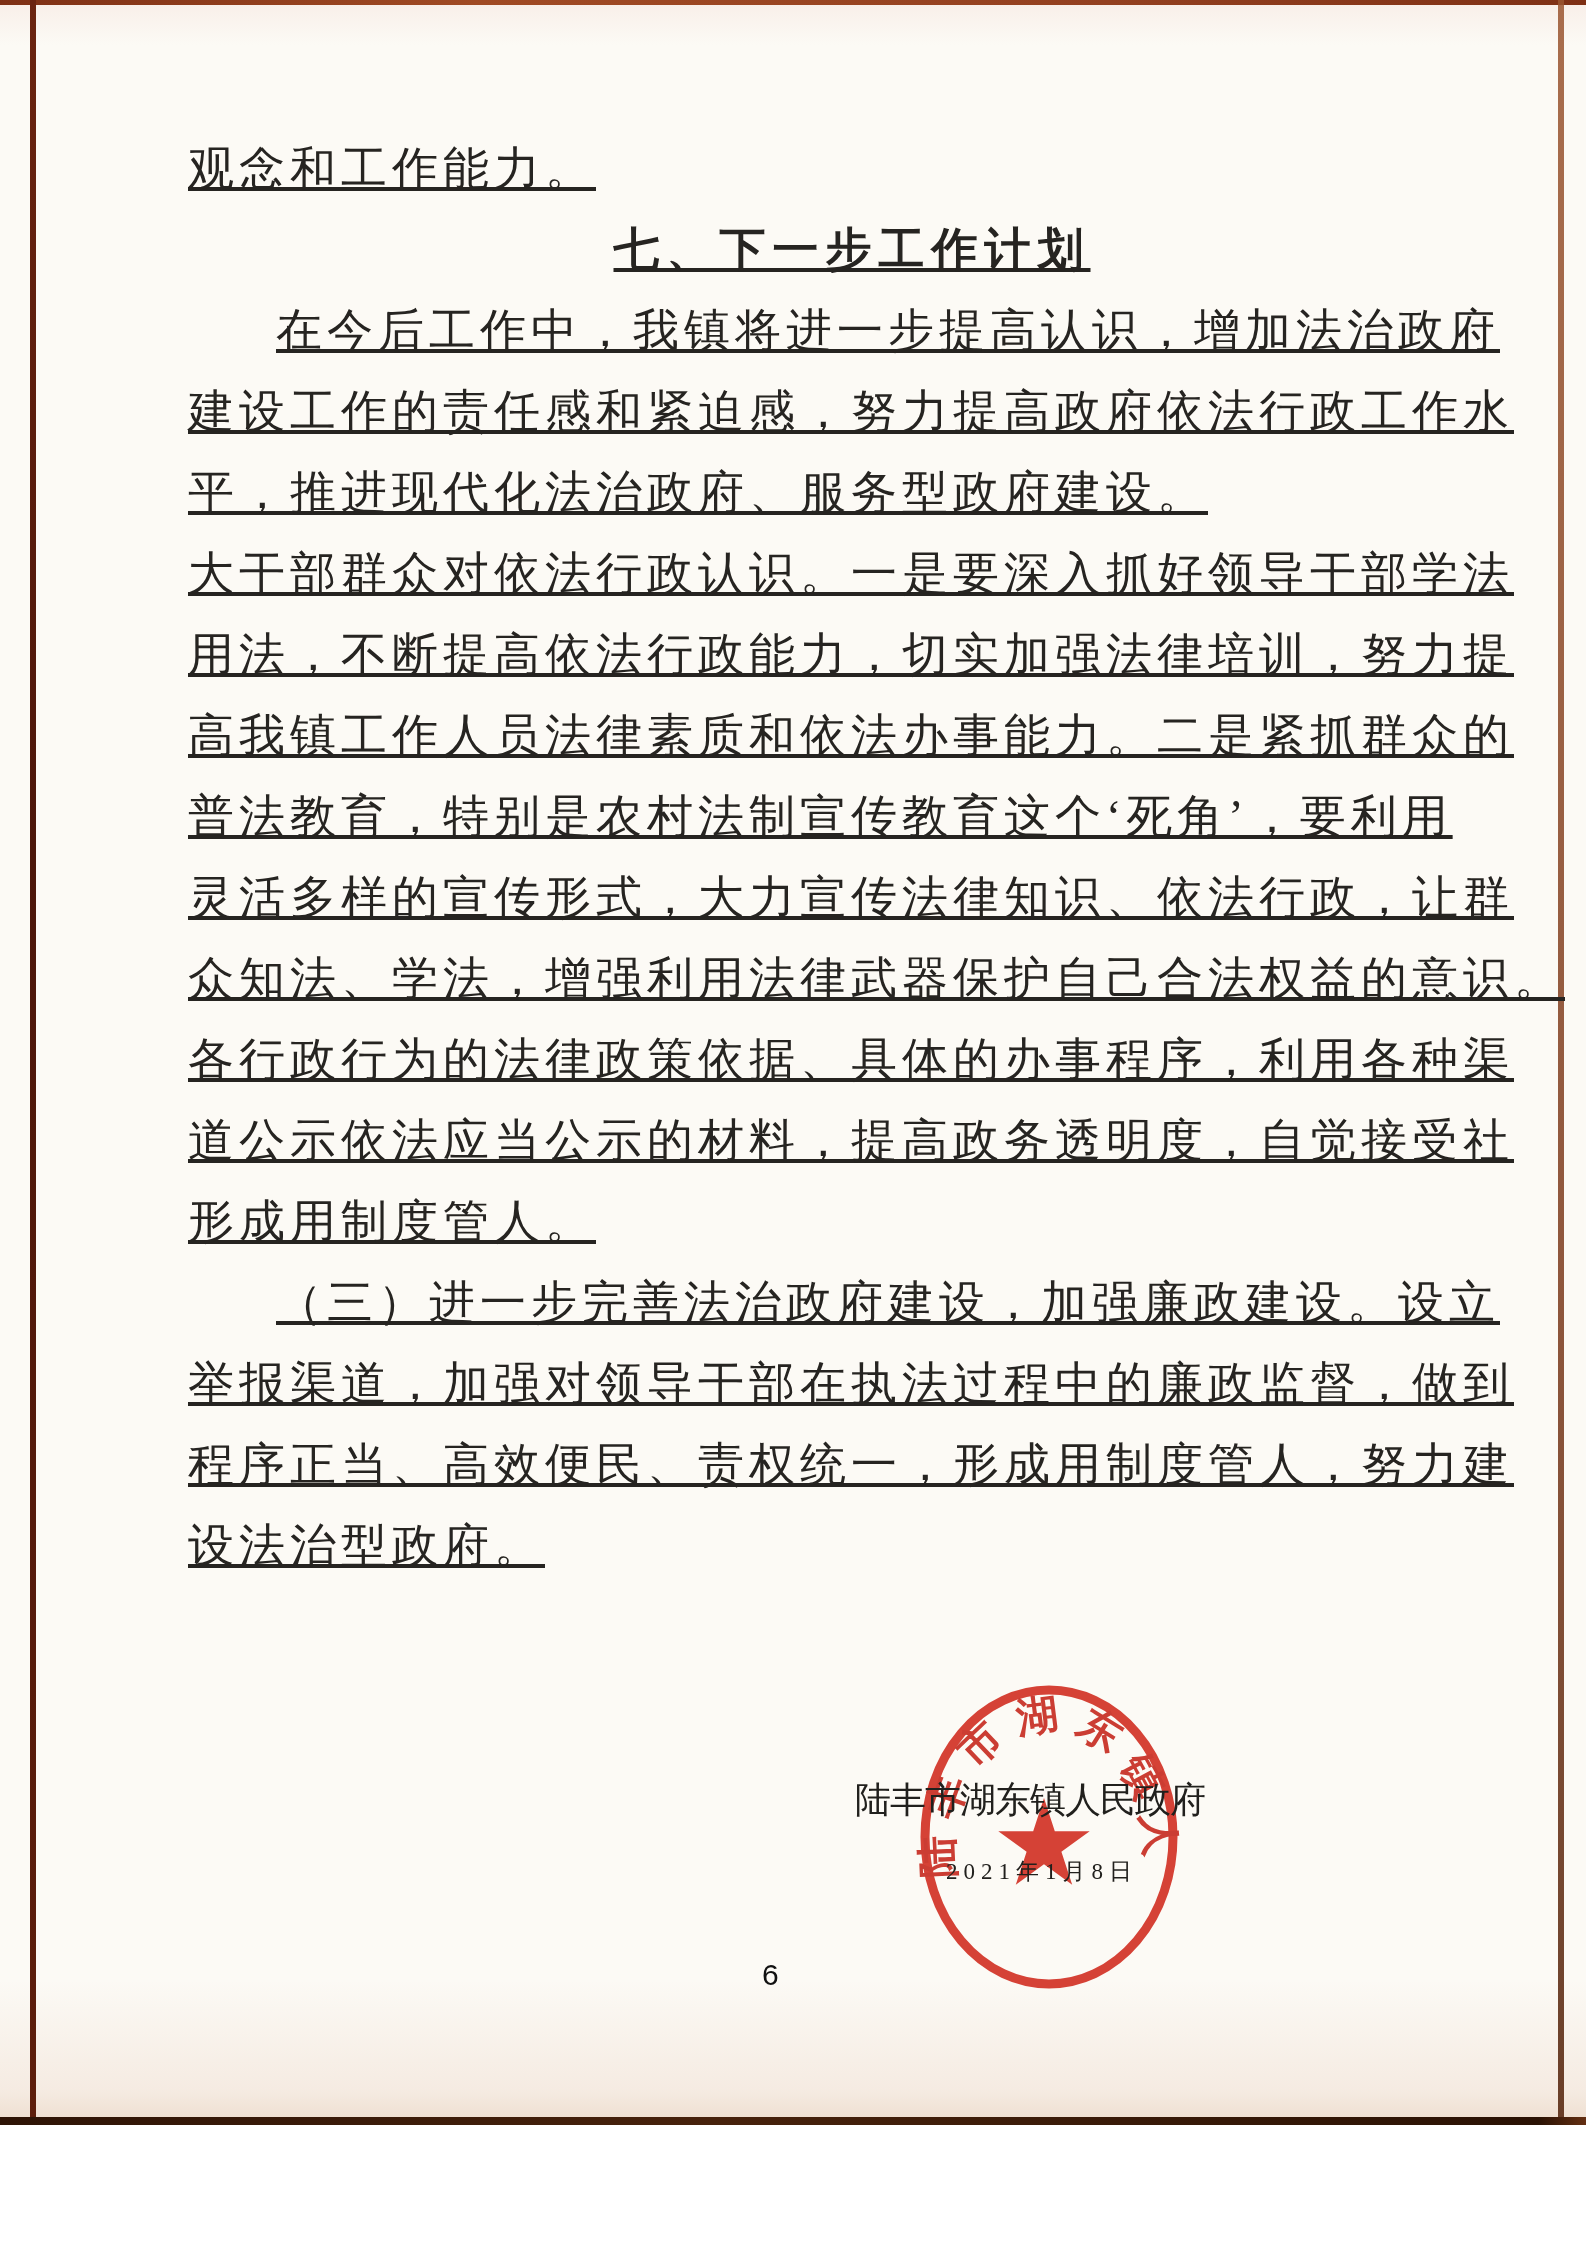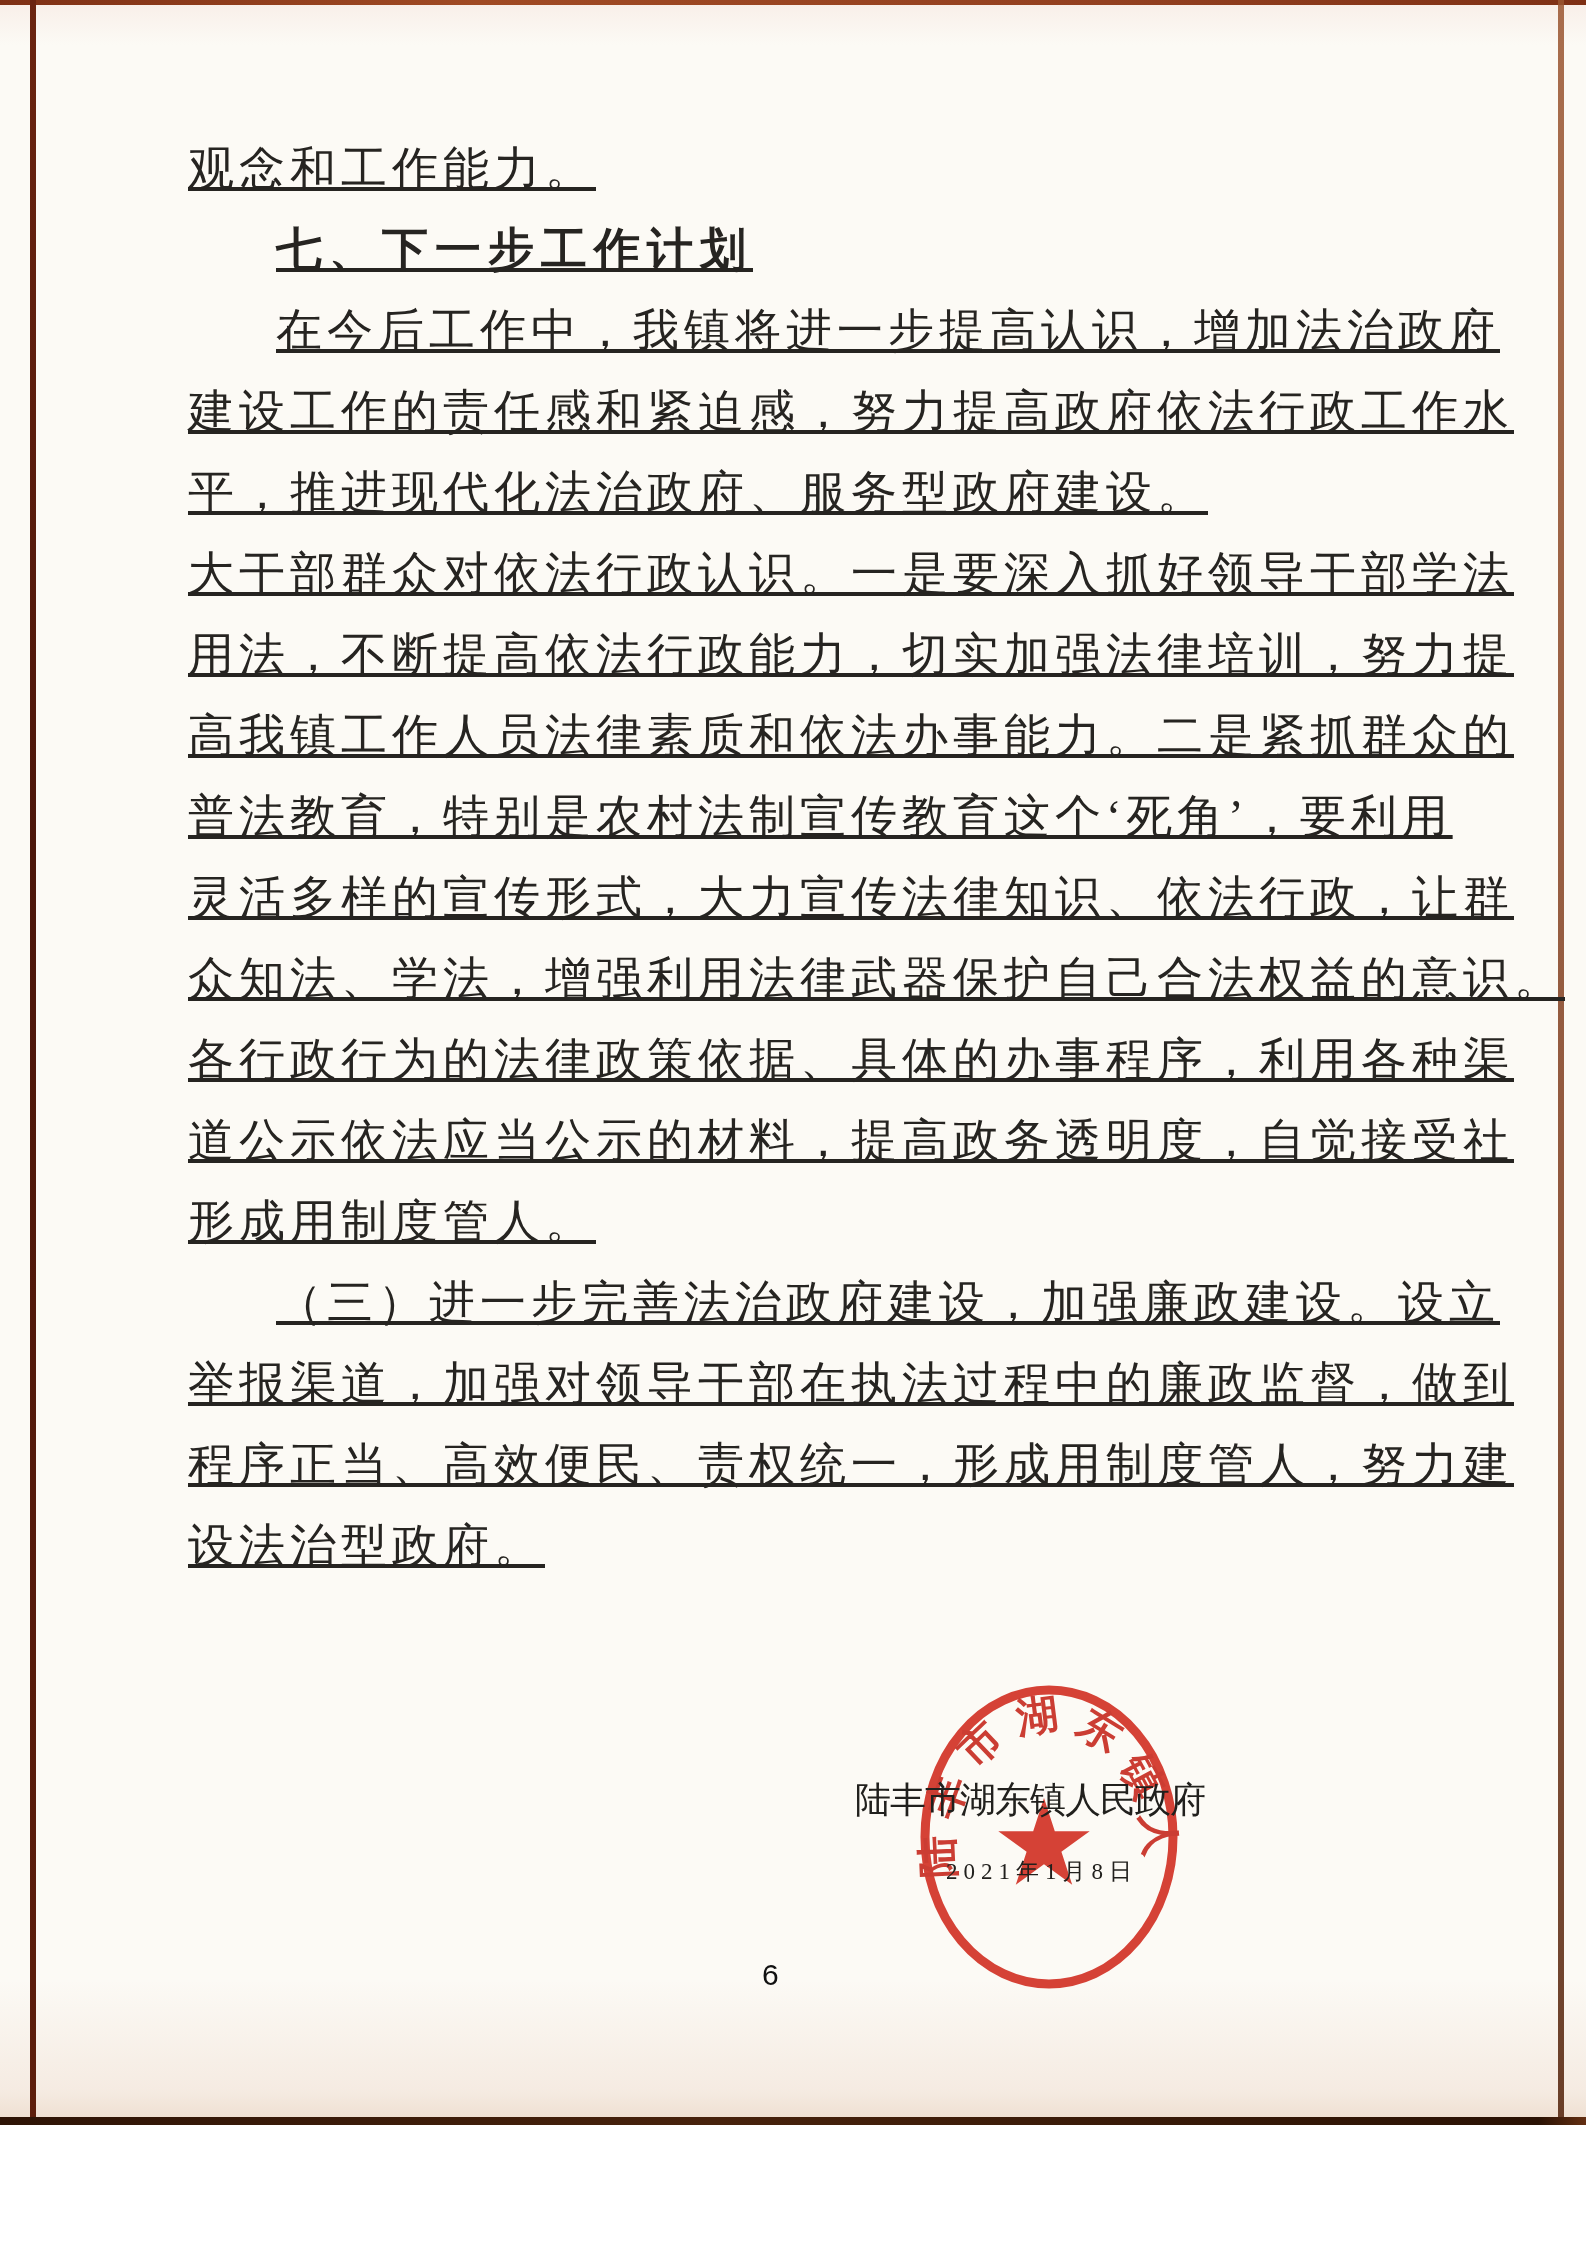--- a/index.html
+++ b/index.html
@@ -16,21 +16,21 @@
   .edge-top{position:absolute;left:0;top:0;width:1586px;height:5px;background:linear-gradient(90deg,#7e3015,#a04a24 30%,#934020 70%,#7e3015);}
   .edge-left{position:absolute;left:30px;top:0;width:6px;height:2124px;background:linear-gradient(180deg,#6b2410,#4c160a 40%,#5d1e0c);}
   .edge-right{position:absolute;left:1558px;top:0;width:6px;height:2124px;background:linear-gradient(180deg,#9a5530,#7c3a1c 60%,#502008);opacity:.85;}
   .edge-bottom{position:absolute;left:0;top:2117px;width:1586px;height:8px;background:linear-gradient(90deg,#2e1406,#47220c 45%,#2a1204 97%,#642f12);}
   .body-text{
     position:absolute;left:188px;top:128px;width:1240px;
     font-size:46px;line-height:81px;letter-spacing:5px;color:#262421;
     white-space:nowrap;
   }
   .body-text .line{height:81px;text-decoration:underline;}
-  .body-text .indent{text-indent:88px;}
+  .body-text .indent{text-indent:88px;text-align:center;}
   .body-text .bold{font-weight:700;letter-spacing:7px;}
   .sig-org{
     position:absolute;left:855px;top:1776px;width:520px;
     font-size:36px;letter-spacing:-1px;color:#21201d;white-space:nowrap;z-index:3;
   }
   .sig-date{
     position:absolute;left:946px;top:1856px;width:420px;
     font-size:23px;letter-spacing:6px;color:#21201d;white-space:nowrap;z-index:3;
   }
   .page-num{

